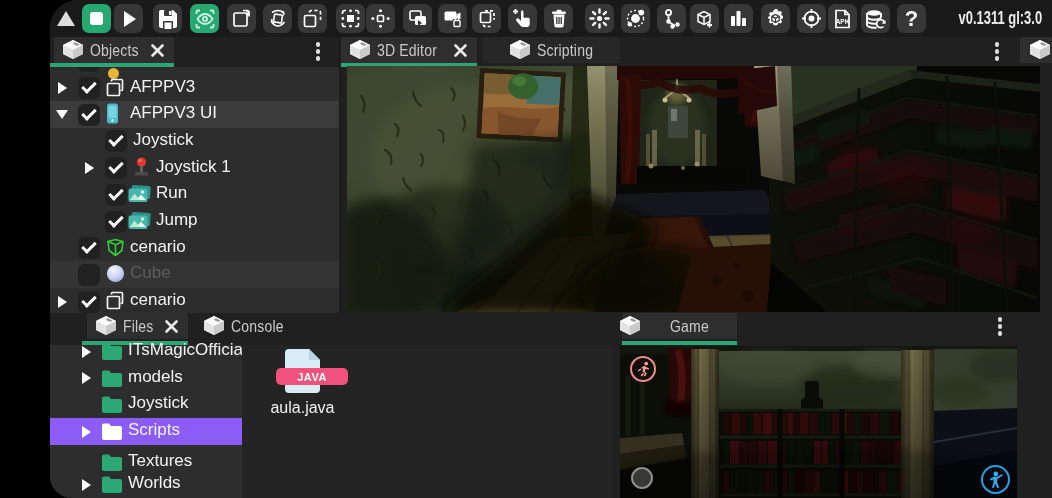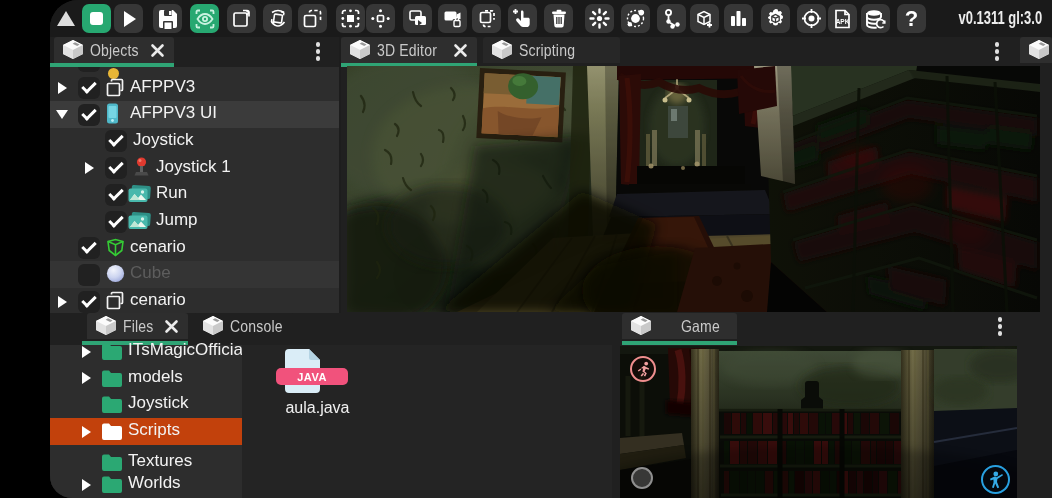--- a/index.html
+++ b/index.html
@@ -13,42 +13,42 @@
   #toolbar { position:absolute; left:0; top:0; width:1002px; height:37px; background:#1a1a1a; }
   .tbtn { position:absolute; top:4px; width:29px; height:29px; background:#373737;
     border-radius:7px; display:flex; align-items:center; justify-content:center; }
   .tbtn.green { background:#27a871; }
   #vertext { position:absolute; right:10px; top:8px; color:#ededed; font-size:18px;
     font-weight:bold; transform:scaleX(0.72); transform-origin:right center; }
   
   .panel { position:absolute; background:#202020; }
   .tabbar { position:absolute; left:0; top:0; right:0; height:30px; background:#202020; }
   .tab { position:absolute; top:0; height:26px; background:#2e2e2e; display:flex;
-    align-items:center; color:#c9c9c9; font-size:16.5px; border-radius:3px 3px 0 0; white-space:nowrap; }
+    align-items:center; color:#c9c9c9; font-size:16.5px; border-radius:3px 3px 0 0; white-space:nowrap;justify-content:center; }
   .tab .lbl { margin-left:6px; transform:scaleX(0.85); transform-origin:left center; letter-spacing:0.2px; }
   .underline { position:absolute; height:4px; background:#2fa475; }
   .kebab { position:absolute; top:3px; width:6px; height:22px; }
   .kebab i { display:block; width:4.5px; height:4.5px; border-radius:50%;
     background:#e0e0e0; margin:2.4px auto; }
   
   #objtree { position:absolute; left:0; top:30px; right:0; bottom:0; background:#2d2d2d; overflow:hidden; }
   .trow { position:absolute; left:0; width:100%; height:27px; display:flex; align-items:center;
     color:#f2f2f2; font-size:17px; white-space:nowrap; }
   .trow.sel { background:#3b3b3b; }
   .trow.dim { background:#343434; }
   .arr { width:0; height:0; display:inline-block; }
   .arr.r { border-left:9px solid #fff; border-top:6px solid transparent; border-bottom:6px solid transparent; }
   .arr.d { border-top:9px solid #fff; border-left:6px solid transparent; border-right:6px solid transparent; }
   .chk { width:22px; height:22px; border-radius:6px; background:#212121; position:relative; flex:none; }
   .chk.on:after { content:""; position:absolute; left:4px; top:5px; width:11px; height:5px;
     border-left:3px solid #fff; border-bottom:3px solid #fff; transform:rotate(-45deg); }
   
   .frow { position:absolute; left:0; width:192px; height:27px; display:flex; align-items:center;
     color:#f2f2f2; font-size:17px; white-space:nowrap; }
-  .frow.green { background:#c2410c; }
+  .frow.green { background:#8b5cf6; }
   
   .circ { position:absolute; border-radius:50%; }
 </style>
 </head>
 <body>
 <div id="stage">
   <div id="app">
     <div id="toolbar">
       <div class="abs" style="left:7px;top:11px;width:0;height:0;border-left:9px solid transparent;border-right:9px solid transparent;border-bottom:15px solid #ddd;"></div>
       <div class="tbtn green" style="left:32px;">
@@ -639,21 +639,21 @@
           </div>
         </div>
       <div id="filegrid" style="position:absolute;left:192px;top:32px;right:0;bottom:0;background:#242424;">
           <div style="position:absolute;left:40px;top:2px;width:41px;height:48px;">
 <svg width="41" height="48" viewBox="0 0 41 48">
               <path d="M3 6a4 4 0 0 1 4-4h20l11 11v29a4 4 0 0 1-4 4H7a4 4 0 0 1-4-4z" fill="#daedf7"></path>
               <path d="M27 2l11 11H29a2 2 0 0 1-2-2z" fill="#b5d4e4"></path>
             </svg>
 <div style="position:absolute;left:-6px;top:21px;width:72px;height:17px;background:#f1527c;border-radius:5px;display:flex;align-items:center;justify-content:center;color:#fff;font-size:11px;font-weight:bold;letter-spacing:0.5px;">JAVA</div>
 </div>
-<div style="position:absolute;left:15px;top:54px;width:121px;text-align:center;color:#f0f0f0;font-size:16px;">aula.java</div>
+<div style="position:absolute;left:0px;top:54px;width:121px;text-align:center;color:#f0f0f0;font-size:16px;">aula.java</div>
         </div>
     </div>
 
     <div class="panel" id="p-game" style="left:562px;top:313px;width:440px;height:185px;">
       <div class="tabbar" style="height:28px;">
         <div class="tab" style="left:10px;width:115px;gap:23px;">
             <svg width="22" height="20" viewBox="0 0 22 20" style="flex:none;margin-left:8px;">
               <polygon points="11,0 21,5 21,14 11,19 1,14 1,5" fill="#ededed"></polygon>
               <polygon points="1,5 11,0 21,5 11,10" fill="#fbfbfb"></polygon>
               <polygon points="11,10 21,5 21,14 11,19" fill="#c9c9c9"></polygon>

